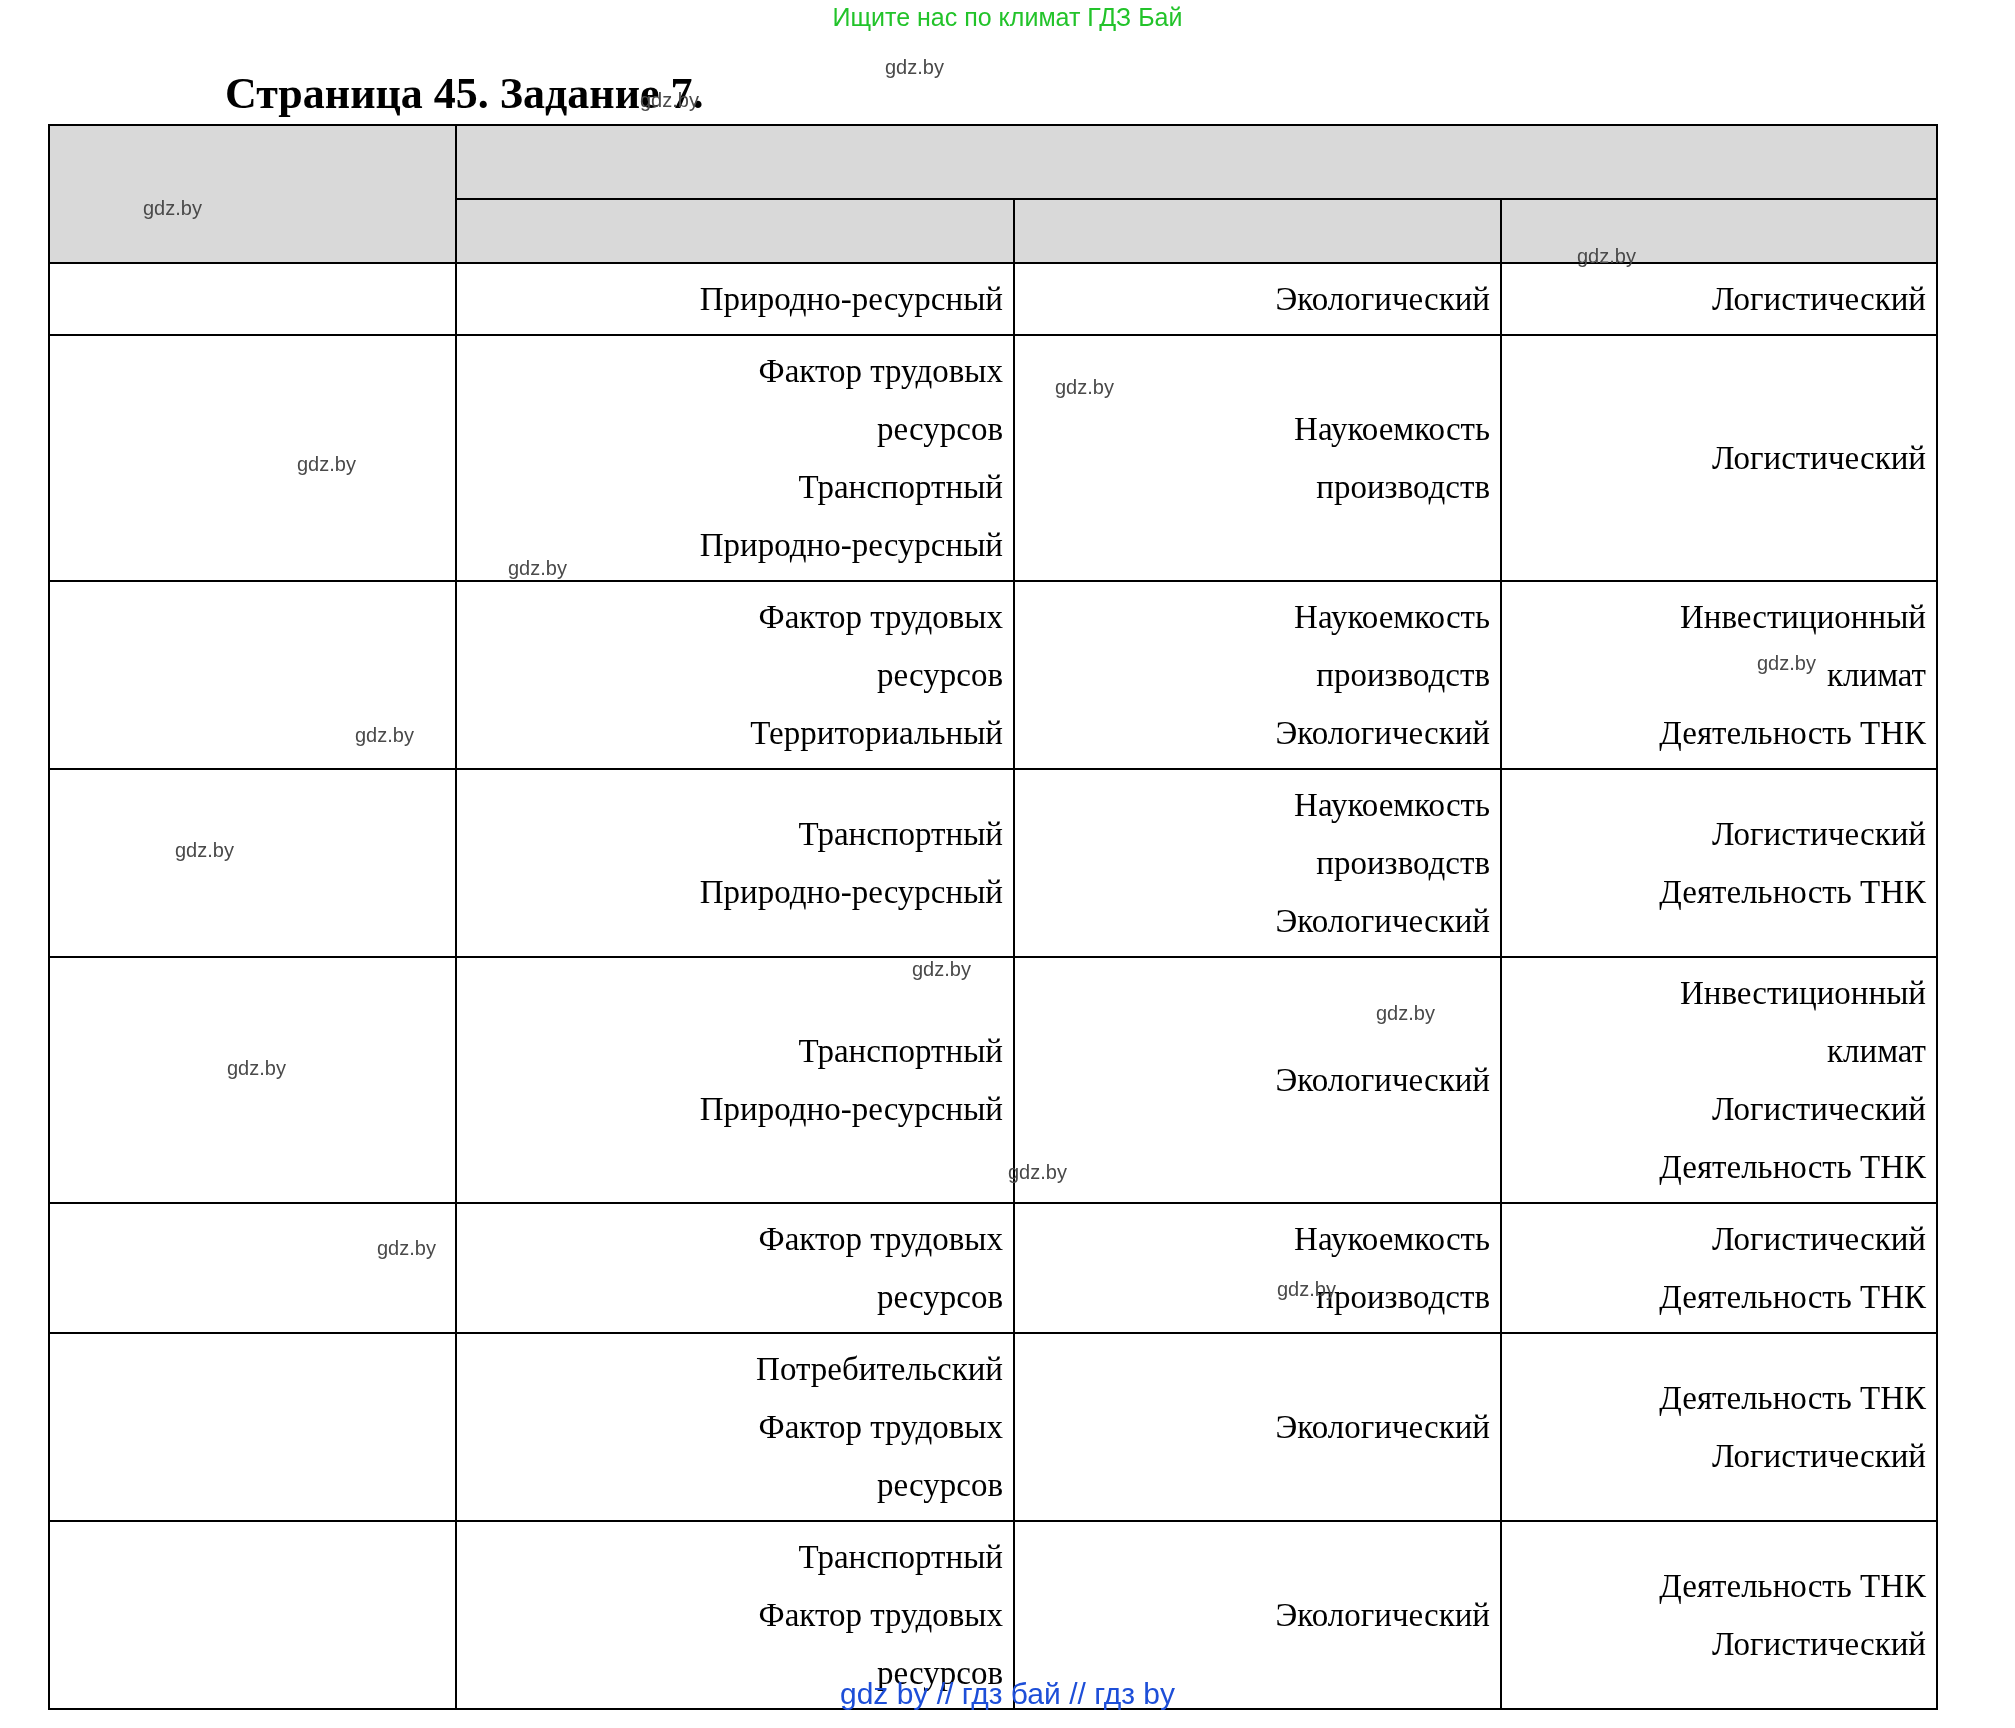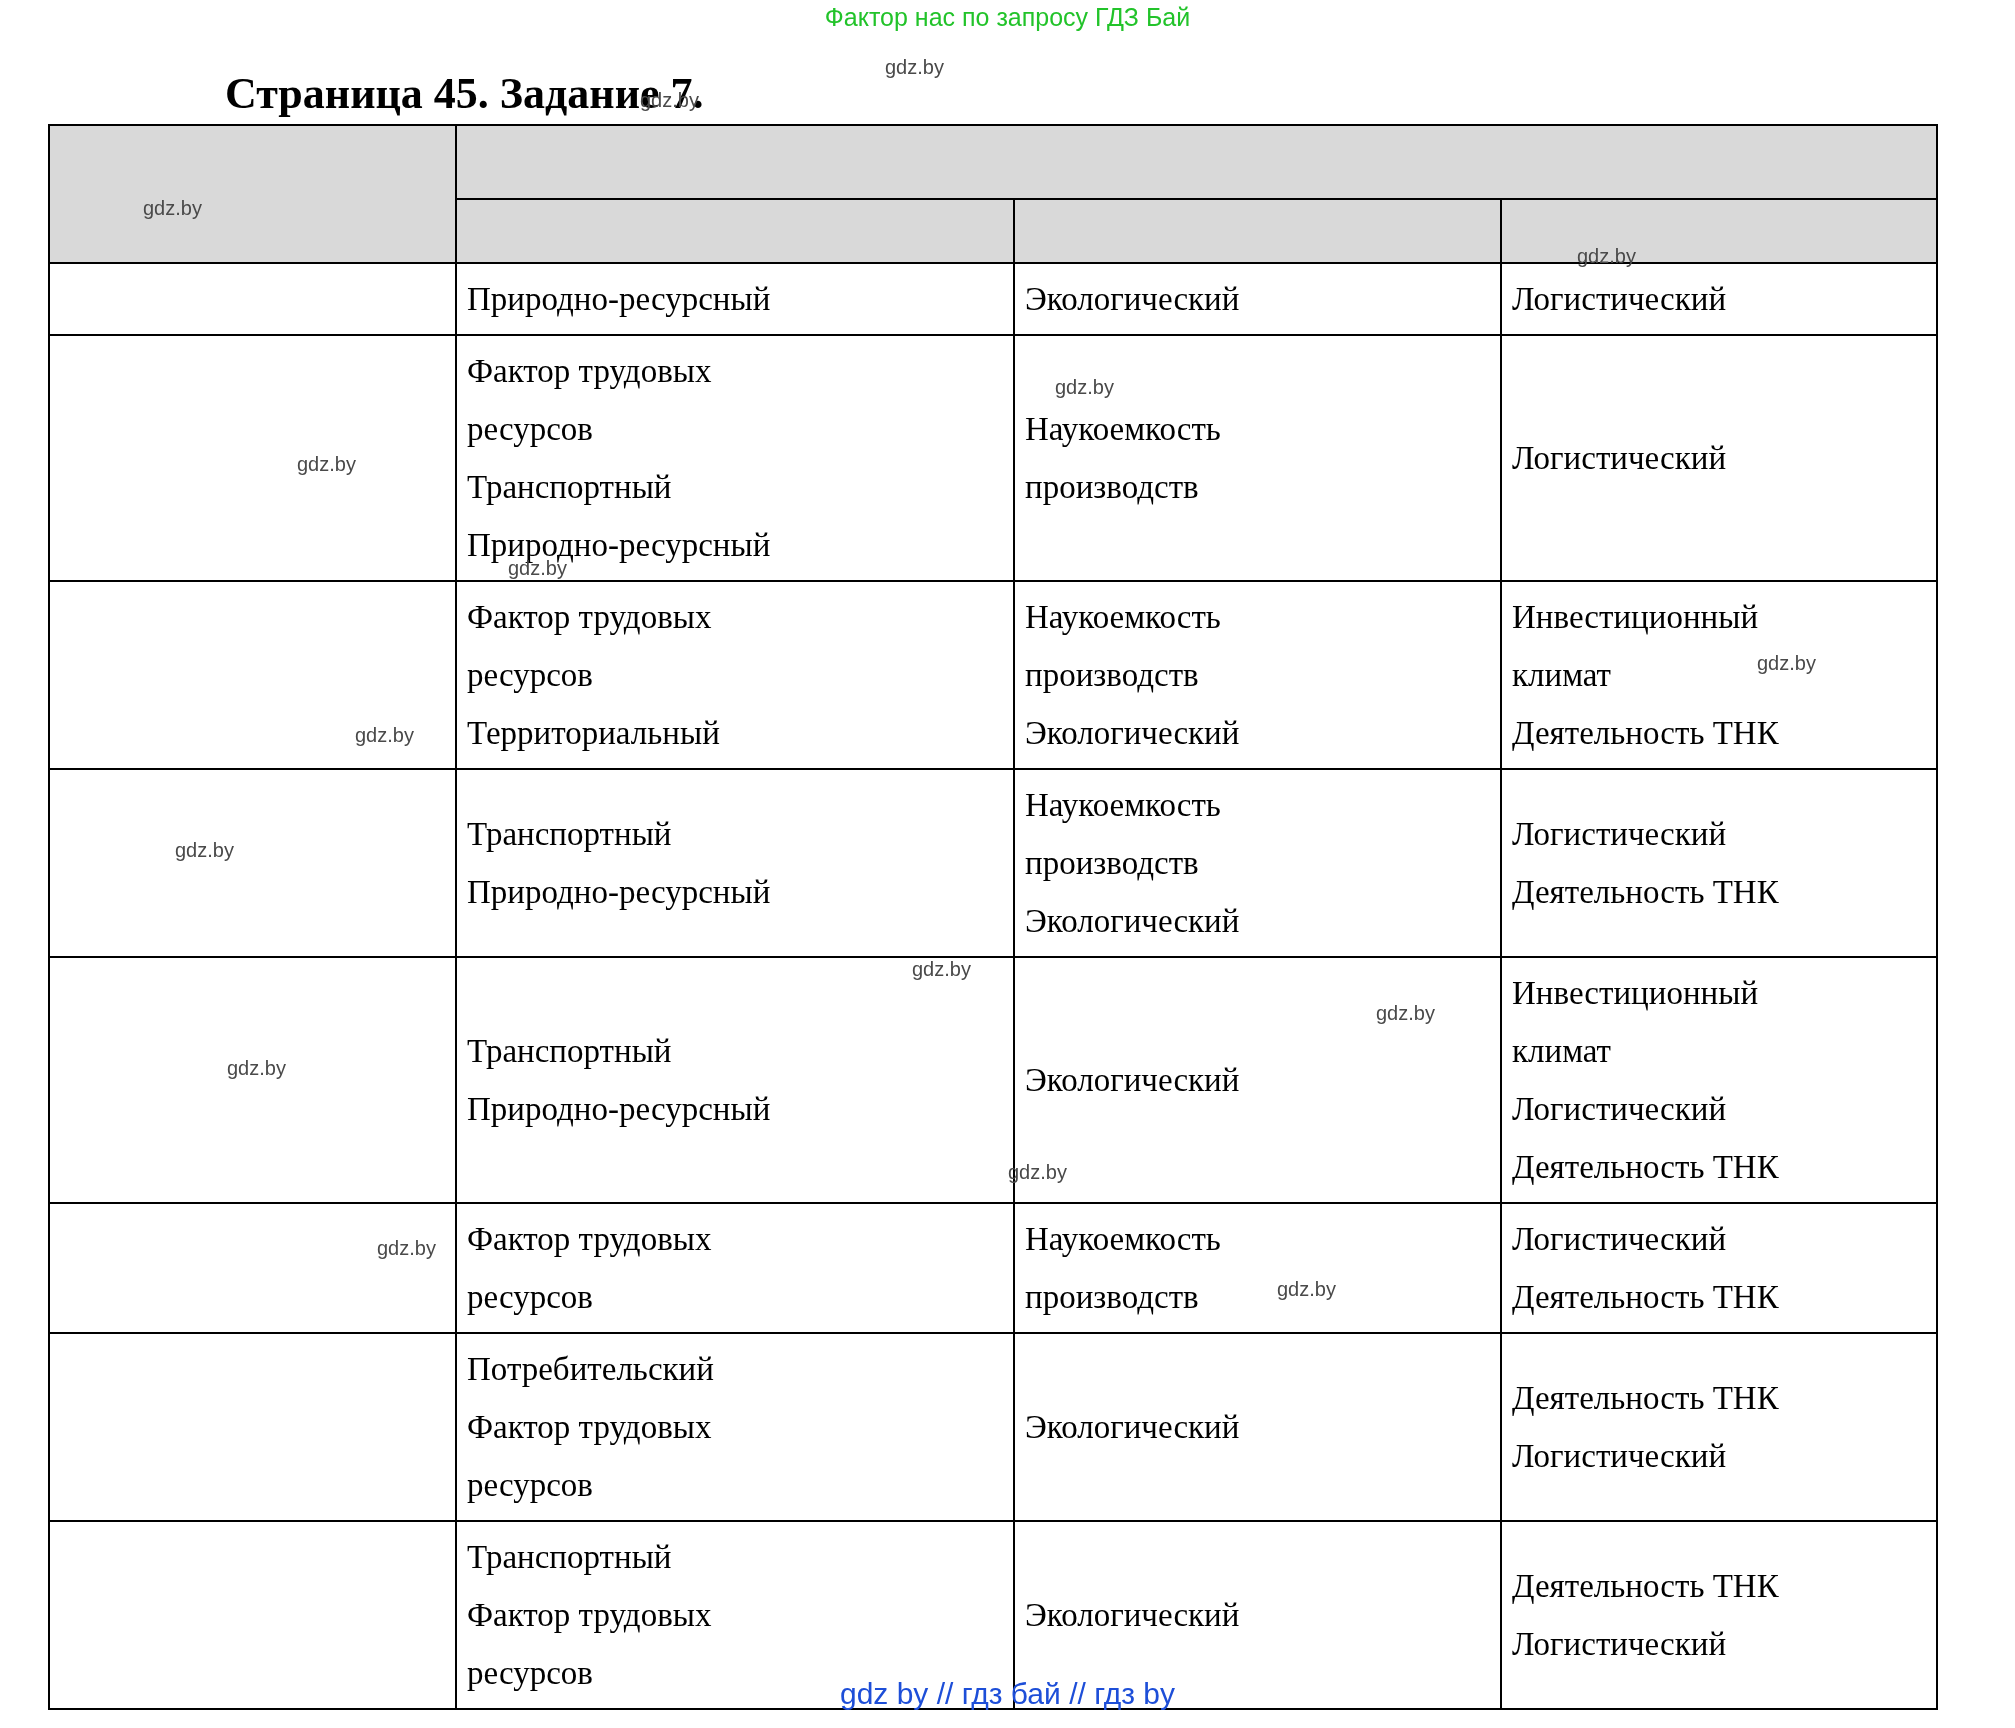--- a/index.html
+++ b/index.html
@@ -48,21 +48,21 @@
     position: absolute;
     left: 48px;
     top: 124px;
     width: 1888px;
     border-collapse: collapse;
     table-layout: fixed;
   }
   .answer-table td {
     border: 2px solid #000000;
     padding: 6px 10px;
-    text-align: left;
+    text-align: right;
     vertical-align: middle;
     font-size: 33px;
     line-height: 58px;
     color: #000000;
   }
   .answer-table td.head-cell {
     background: #d9d9d9;
     border-color: #000000;
   }
   .col-a { width: 407px; }
@@ -96,21 +96,21 @@
     font-family: "Liberation Sans", "DejaVu Sans", sans-serif;
     font-size: 30px;
     line-height: 36px;
     color: #1d4ed8;
     white-space: nowrap;
   }
 </style>
 </head>
 <body>
 
-<div class="promo-banner">Фактор нас по запросу ГДЗ Бай</div>
+<div class="promo-banner">Ищите нас по климат ГДЗ Бай</div>
 
 <h1 class="page-heading">Страница 45. Задание 7.</h1>
 
 <table class="answer-table">
   <colgroup>
     <col class="col-a">
     <col class="col-b">
     <col class="col-c">
     <col class="col-d">
   </colgroup>

